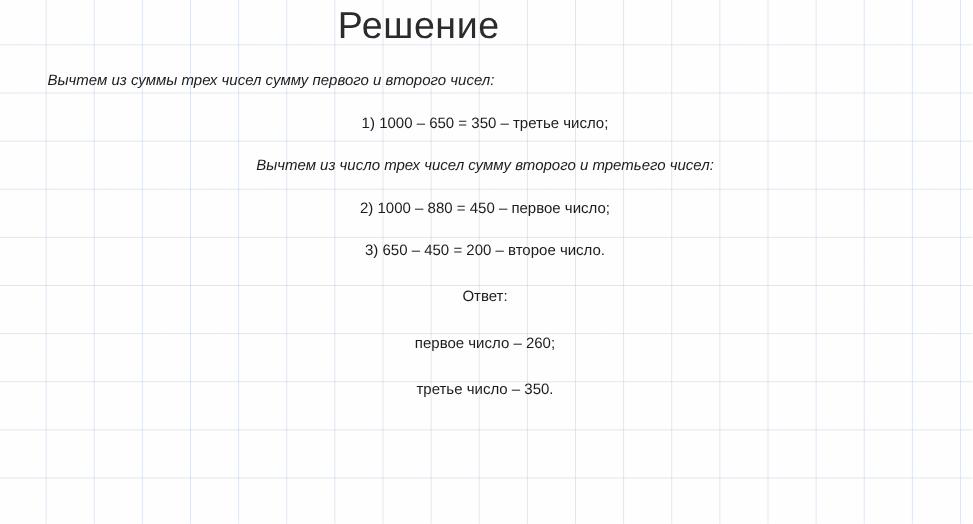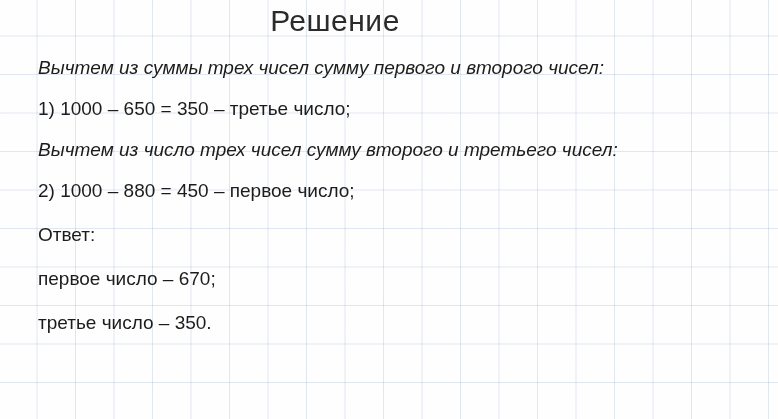--- a/index.html
+++ b/index.html
@@ -37,44 +37,45 @@
     letter-spacing: 0.5px;
     font-family: "Liberation Sans", sans-serif;
   }
   .body-text {
     position: absolute;
     top: 52px;
     left: 38px;
     width: 700px;
   }
   .line {
-    font-size: 19px;
+    font-size: 12px;
     color: #1c1c1c;
     line-height: 1;
     white-space: nowrap;
     font-family: "Liberation Sans", sans-serif;
   }
   .line.italic {
     font-style: italic;
   }
   
   .ln0 { margin-top: 6px; }
-  .ln  { margin-top: 22px; }
-  .ln-gap { margin-top: 25px; }
+  .ln  { margin-top: 22px; text-align: center; }
+  .ln-gap { margin-top: 25px; text-align: center; }
 </style>
 </head>
 <body>
 
 <div class="page">
 
   <div class="title">Решение</div>
 
   <div class="body-text">
     <div class="line italic ln0">Вычтем из суммы трех чисел сумму первого и второго чисел:</div>
     <div class="line ln">1) 1000 – 650 = 350 – третье число;</div>
     <div class="line italic ln">Вычтем из число трех чисел сумму второго и третьего чисел:</div>
     <div class="line ln">2) 1000 – 880 = 450 – первое число;</div>
+    <div class="line ln">3) 650 – 450 = 200 – второе число.</div>
     <div class="line ln-gap">Ответ:</div>
-    <div class="line ln-gap">первое число – 670;</div>
+    <div class="line ln-gap">первое число – 260;</div>
     <div class="line ln-gap">третье число – 350.</div>
   </div>
 
 </div>
 
 </body></html>

